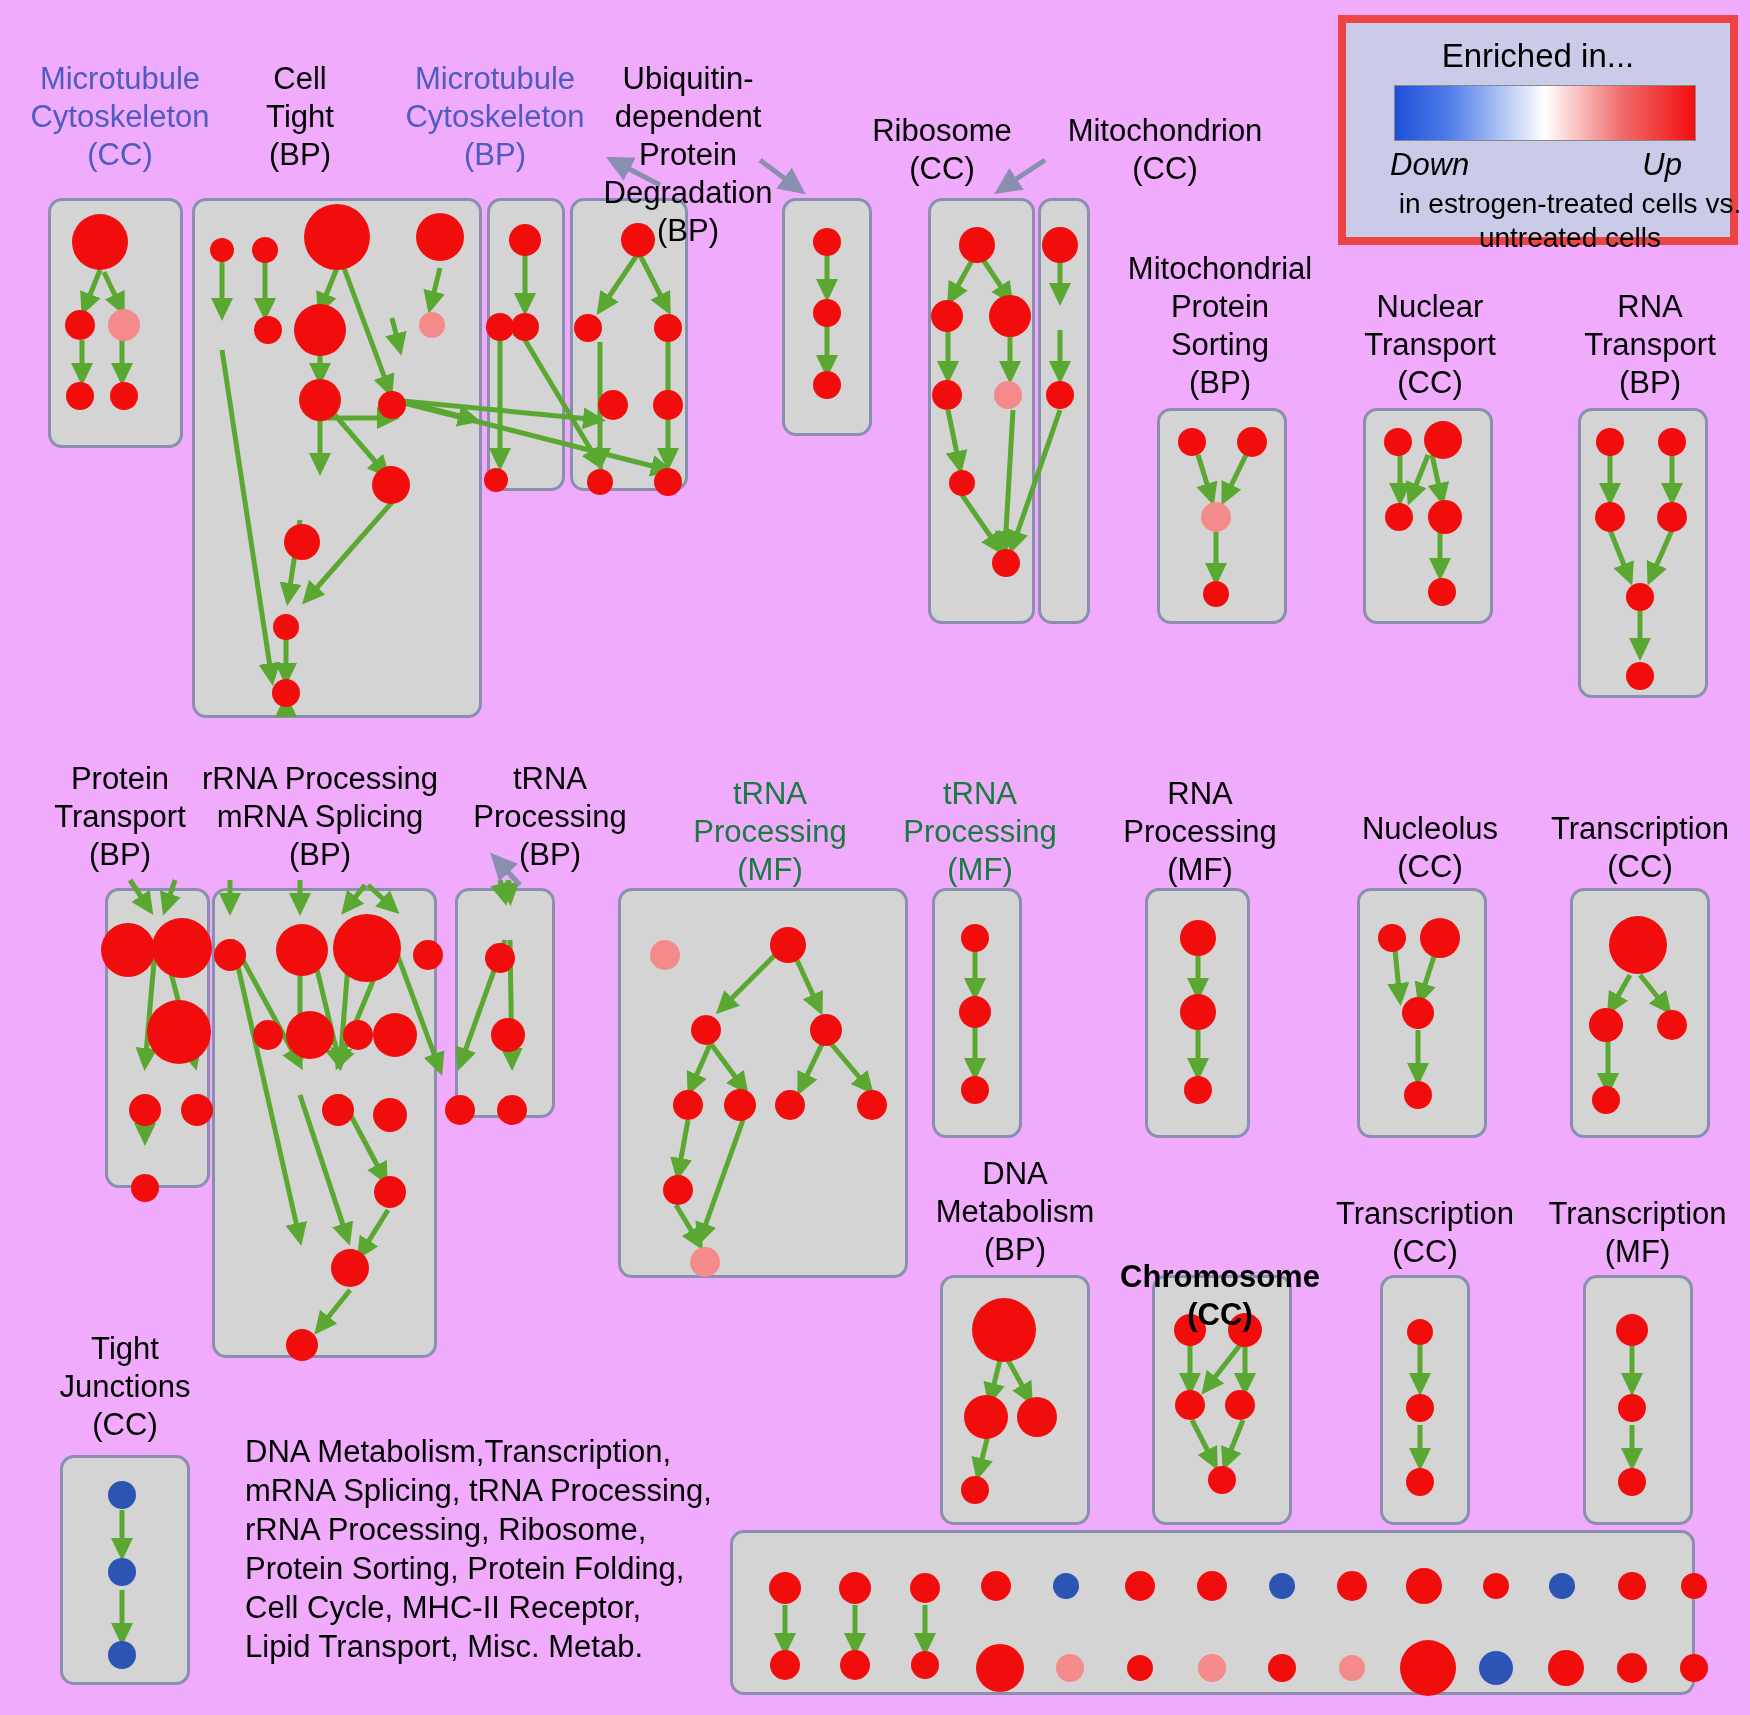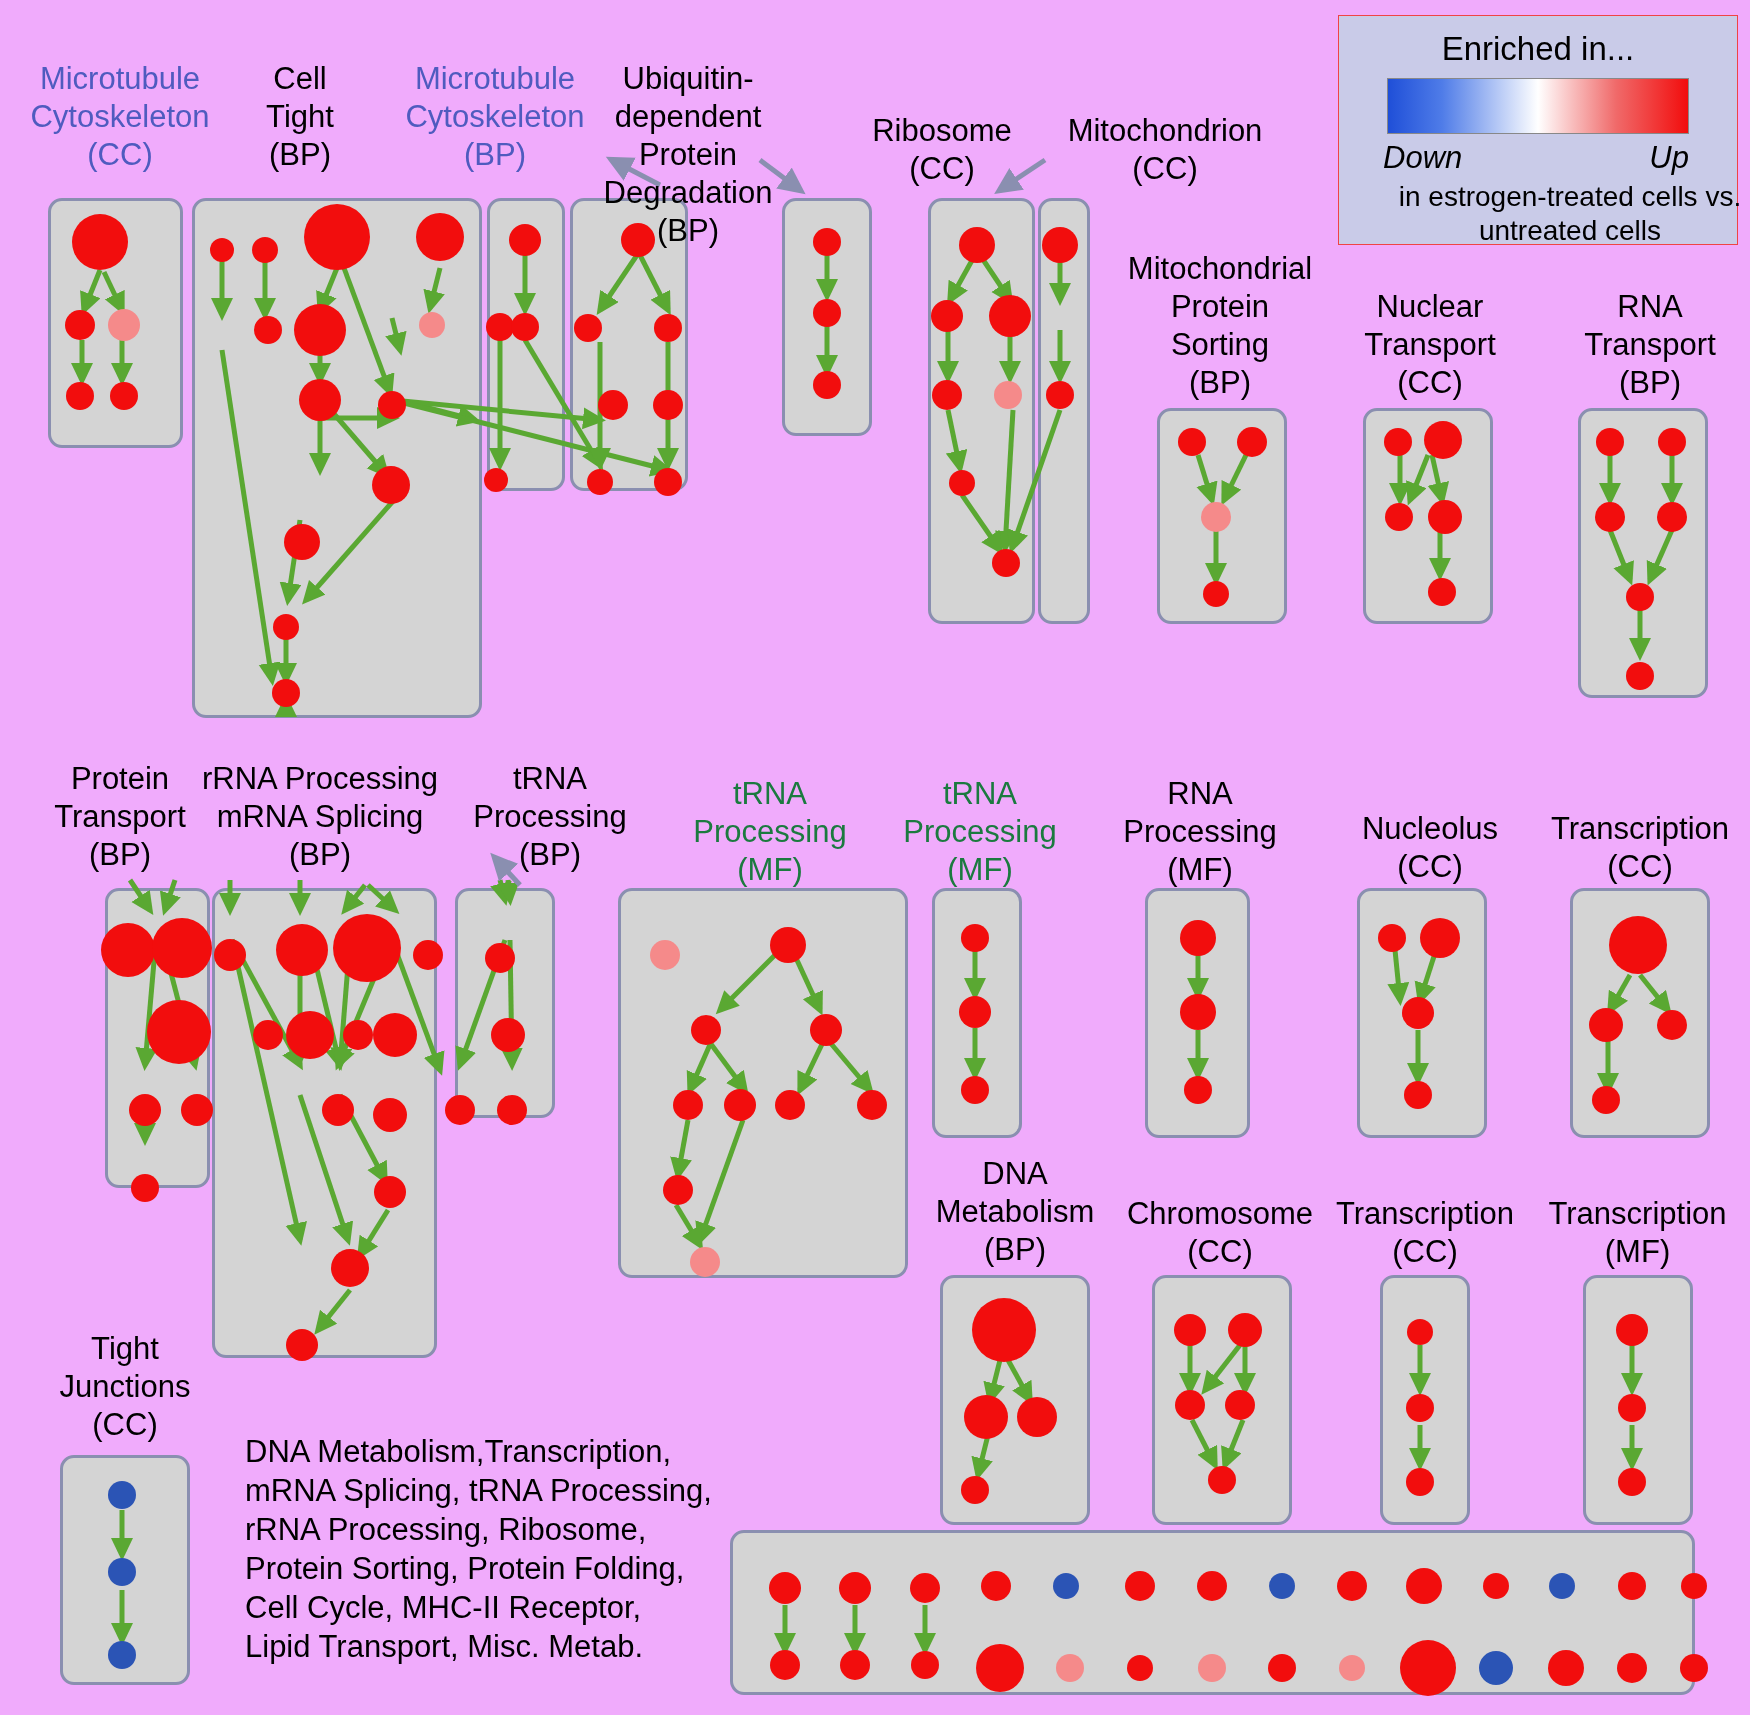--- a/index.html
+++ b/index.html
@@ -28,21 +28,21 @@
     font-size: 31px;
     line-height: 38px;
     text-align: center;
     white-space: pre-line;
   }
   .label.cc-blue { color: #4f5bbf; }
   .label.mf-green { color: #1b7a3f; }
   .legendbox {
     position: absolute;
     background: #c9cbe8;
-    border: 1px solid #ef4444;
+    border: 8px solid #ef4444;
     box-sizing: border-box;
   }
   .legend-title {
     position: absolute;
     width: 100%;
     text-align: center;
     font-size: 33px;
     color: #000;
   }
   .legend-bar {
@@ -497,21 +497,21 @@
 Processing
 (MF)</div>
   <div class="label" style="left:1340px; top:810px; width:180px;">Nucleolus
 (CC)</div>
   <div class="label" style="left:1540px; top:810px; width:200px;">Transcription
 (CC)</div>
 
   <div class="label" style="left:900px; top:1155px; width:230px;">DNA
 Metabolism
 (BP)</div>
-  <div class="label" style="left:1105px; top:1195px; width:230px;">Chromosome
+  <div class="label" style="left:1105px; top:1258px; width:230px;font-weight:bold;">Chromosome
 (CC)</div>
   <div class="label" style="left:1325px; top:1195px; width:200px;">Transcription
 (CC)</div>
   <div class="label" style="left:1530px; top:1195px; width:215px;">Transcription
 (MF)</div>
   <div class="label" style="left:40px; top:1330px; width:170px;">Tight
 Junctions
 (CC)</div>
 
   <div class="blocktext" style="left:245px; top:1432px; width:530px;">DNA Metabolism,Transcription,

